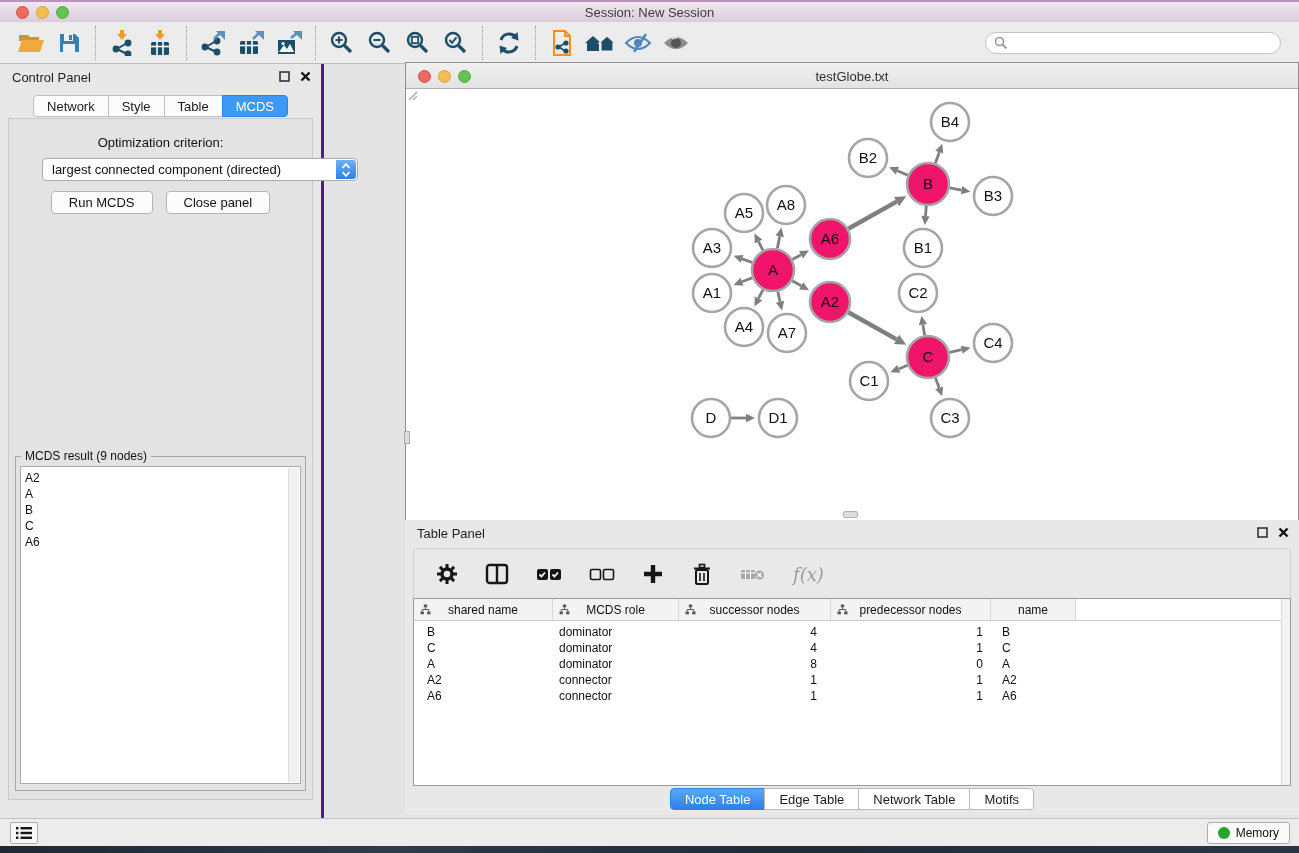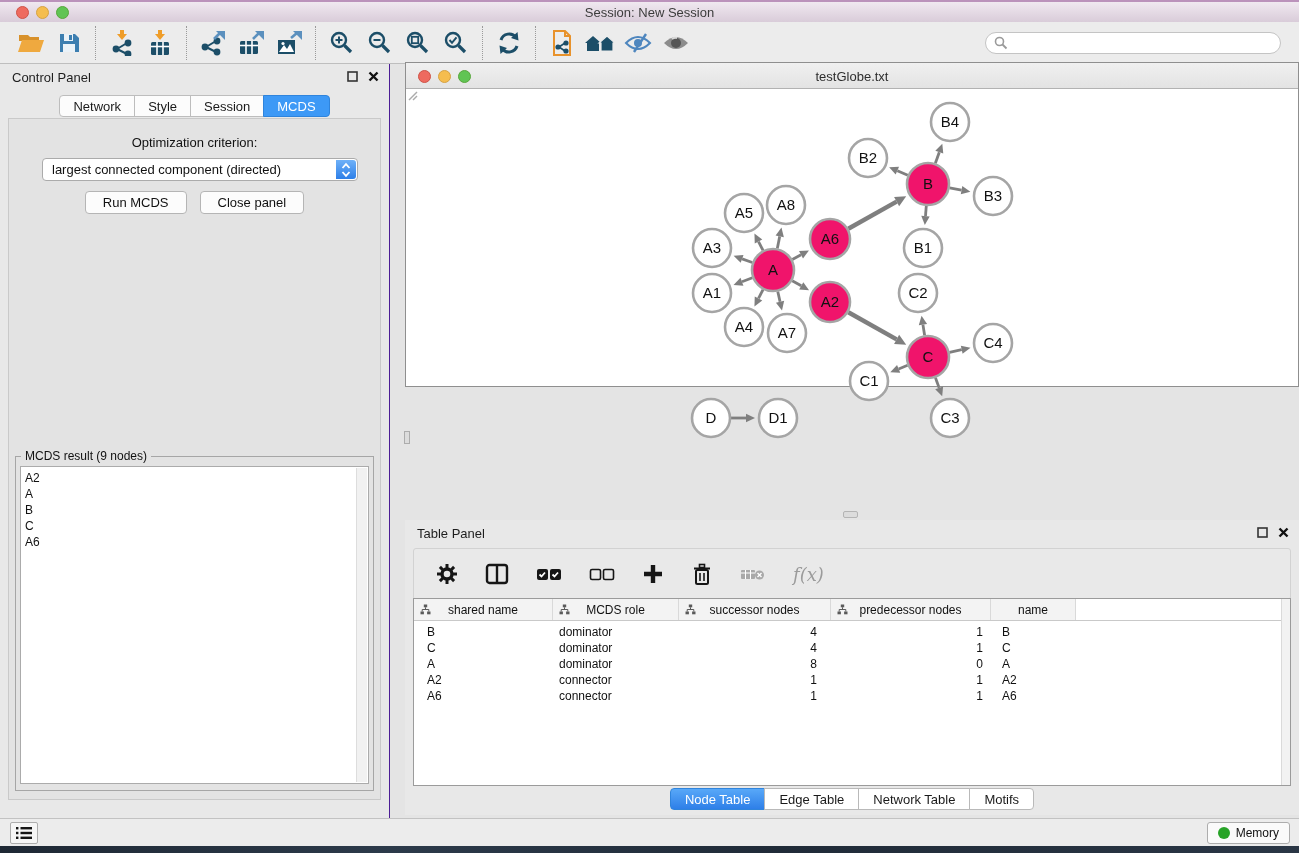--- a/index.html
+++ b/index.html
@@ -19,22 +19,22 @@
 
   
   .toolbar { position:absolute; left:0; top:22px; width:1299px; height:42px; background:#ECECEC;
     border-bottom:1px solid #BEBEBE; display:flex; align-items:center; padding:0 12px; }
   .tbtn { width:34px; height:32px; display:flex; align-items:center; justify-content:center; cursor:pointer; margin:0 2px; }
   .tb-div { height:34px; border-left:1px dotted #9A9A9A; margin:0 7px; }
   .search-wrap { margin-left:auto; margin-right:6px; width:296px; height:22px; background:#fff;
     border:1px solid #C4C4C4; border-radius:12px; display:flex; align-items:center; padding-left:8px; }
 
   
-  .control-panel { position:absolute; left:0; top:64px; width:390px; height:754px; background:#E8E8E8;
-    border-right:1px solid #4c1d95; }
+  .control-panel { position:absolute; left:0; top:64px; width:324px; height:754px; background:#E8E8E8;
+    border-right:3px solid #4c1d95; }
   .panel-header { position:relative; height:26px; }
   .panel-title { position:absolute; left:12px; top:6px; font-size:13px; color:#1E1E1E; }
   .panel-icons { position:absolute; right:10px; top:7px; display:flex; gap:10px; }
   .cp-tabs { position:absolute; left:0; right:0; top:31px; display:flex; justify-content:center; }
   .cp-tab { height:22px; font-size:13px; padding:0 13px; background:#FCFCFC; border:1px solid #BDBDBD;
     margin-left:-1px; color:#1A1A1A; cursor:pointer; font-family:"Liberation Sans",sans-serif; }
   .cp-tab:first-child { border-radius:4px 0 0 4px; margin-left:0; }
   .cp-tab:last-child { border-radius:0 4px 4px 0; }
   .cp-tab.active { background:#3D99F6; border-color:#2F84DC; color:#fff; }
   .cp-inner { position:absolute; left:8px; right:8px; top:54px; bottom:18px; background:#E3E3E3; border:1px solid #C9C9C9; }
@@ -48,21 +48,21 @@
   .cp-btn { height:23px; padding:0 17px; background:#FCFCFC; border:1px solid #B5B5B5; border-radius:4px;
     font-size:13px; color:#111; cursor:pointer; font-family:"Liberation Sans",sans-serif; }
   .groupbox { position:absolute; left:6px; right:6px; top:337px; bottom:8px; border:1px solid #A6A6A6; }
   .legend { position:absolute; top:-8px; left:5px; background:#E3E3E3; padding:0 4px; font-size:12px; color:#111; }
   .result-list { position:absolute; left:4px; right:4px; top:9px; bottom:6px; background:#fff;
     border:1px solid #ABABAB; font-size:12px; color:#111; padding:3px 0 0 4px; position:absolute; }
   .result-scroll { position:absolute; top:1px; bottom:1px; right:1px; width:11px; background:#F1F1F1; border-left:1px solid #DDDDDD; }
   .result-item { line-height:16px; }
 
   
-  .net-window { position:absolute; left:405px; top:62px; width:894px; height:325px; background:#fff;
+  .net-window { position:absolute; left:405px; top:62px; width:894px; height:557px; background:#fff;
     border:1px solid #8F8F8F; }
   .net-titlebar { position:relative; height:26px; background:linear-gradient(#F0F0F0,#E3E3E3); border-bottom:1px solid #B2B2B2; }
   .net-titlebar .lights { top:7px; left:12px; }
   .net-title { position:absolute; left:0; right:0; top:6px; text-align:center; font-size:13px; color:#2E2E2E; }
   .net-canvas { position:absolute; left:0; top:26px; right:0; bottom:0; background:#fff; }
   .net-canvas svg { position:absolute; left:0; top:0; }
   .left-grip { position:absolute; left:-2px; top:368px; width:6px; height:13px; background:#DCDCDC; border:1px solid #ACACAC; }
   .corner-grip { position:absolute; right:1px; bottom:1px; }
   .h-grip { position:absolute; left:843px; top:511px; width:15px; height:7px; background:#DCDCDC; border:1px solid #B4B4B4; border-radius:2px; }
 
@@ -287,21 +287,21 @@
           <rect x="1" y="1" width="9" height="9" fill="none" stroke="#333" stroke-width="1.6"></rect>
         </svg>
         <svg width="11" height="11" viewBox="0 0 11 11">
           <path d="M1.5 1.5l8 8M9.5 1.5l-8 8" stroke="#111" stroke-width="2.4"></path>
         </svg>
       </span>
     </div>
     <div class="cp-tabs">
       <button class="cp-tab">Network</button>
       <button class="cp-tab">Style</button>
-      <button class="cp-tab">Session</button>
+      <button class="cp-tab">Table</button>
       <button class="cp-tab active">MCDS</button>
     </div>
     <div class="cp-inner">
       <div class="opt-label">Optimization criterion:</div>
       <div class="cp-select">
         <span class="sel-text">largest connected component (directed)</span>
         <span class="spinner">
           <svg width="12" height="16" viewBox="0 0 12 16">
             <path d="M2.5 6l3.5-3.8L9.5 6" fill="none" stroke="#fff" stroke-width="1.8"></path>
             <path d="M2.5 10l3.5 3.8L9.5 10" fill="none" stroke="#fff" stroke-width="1.8"></path>

